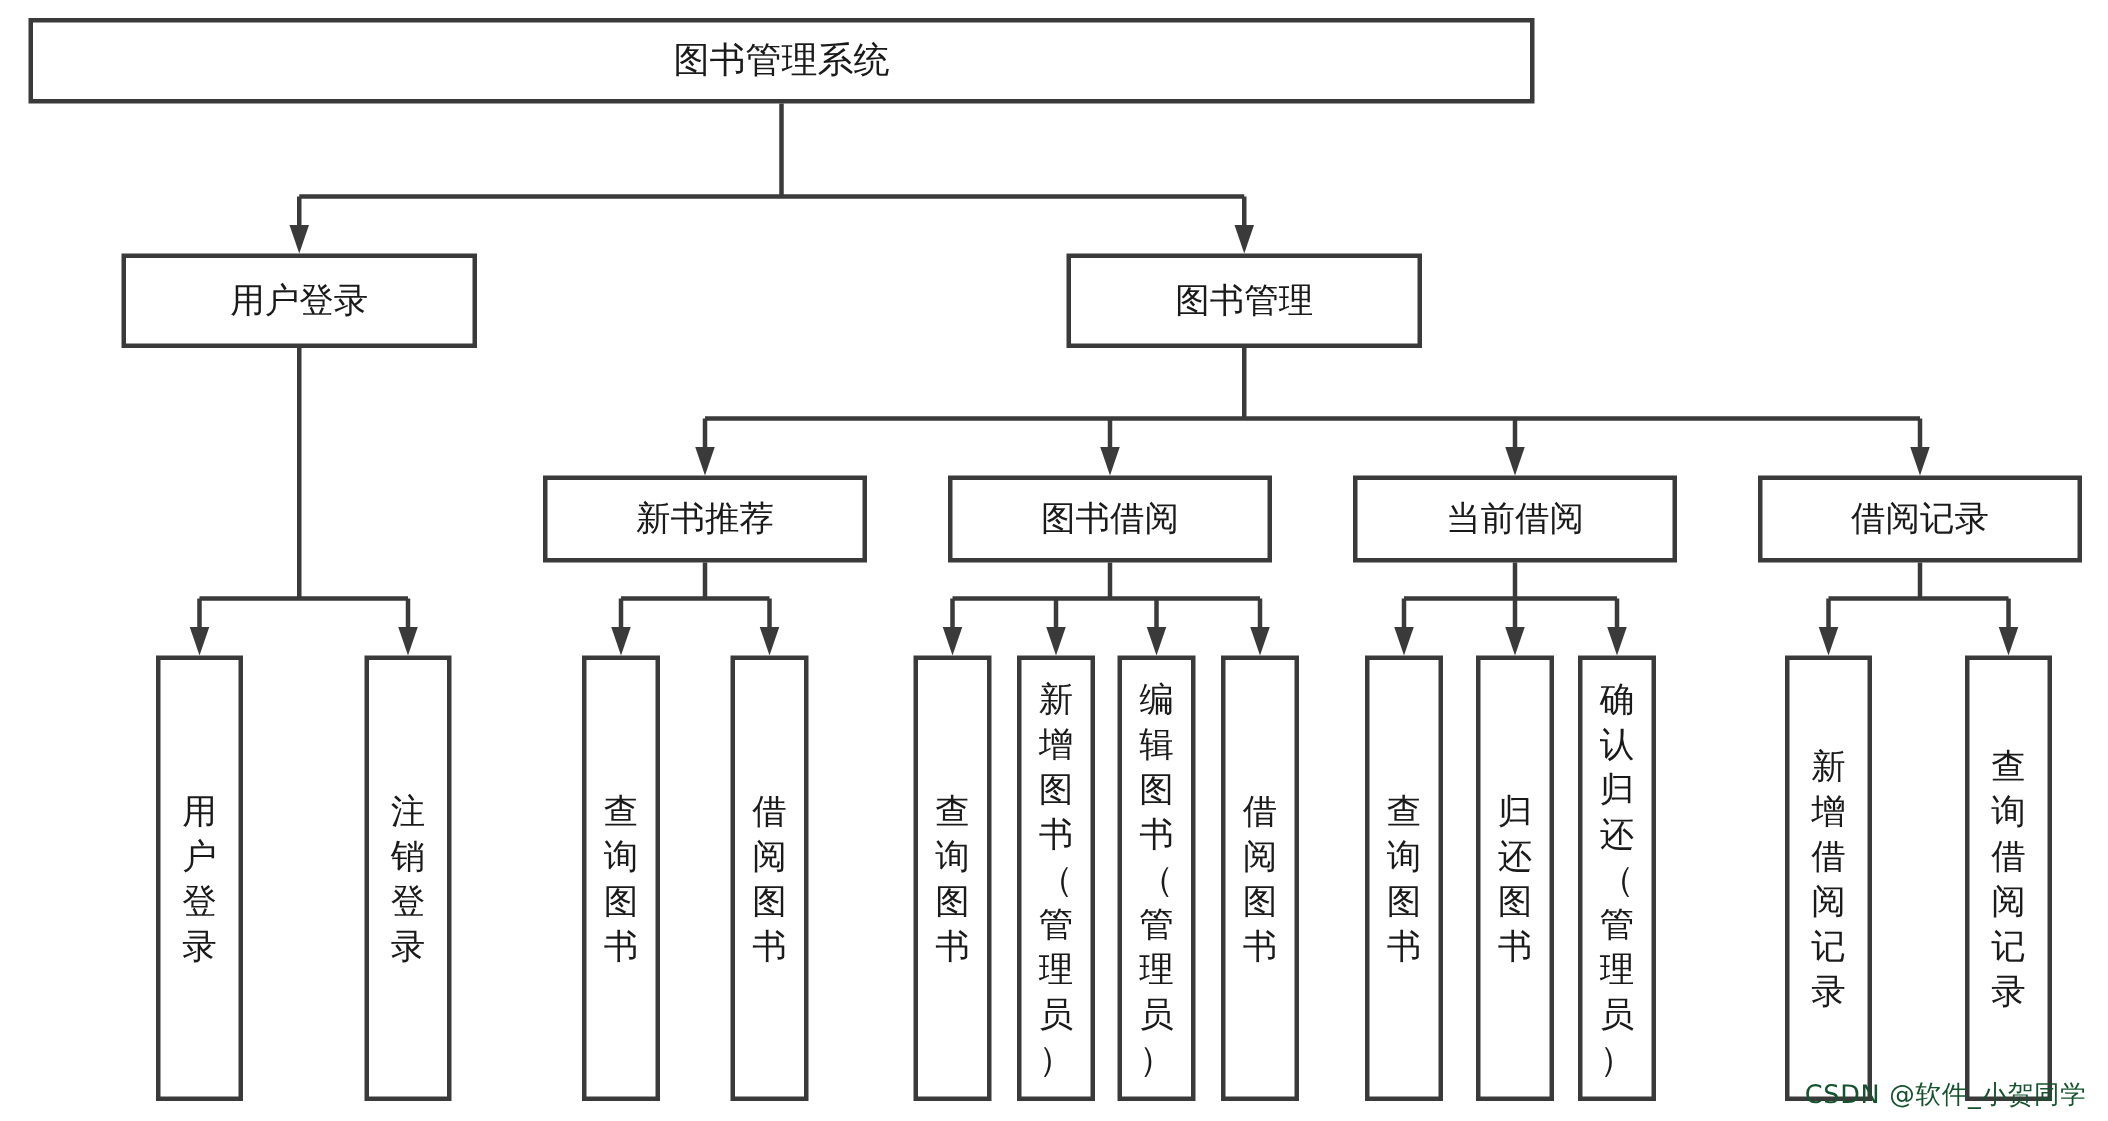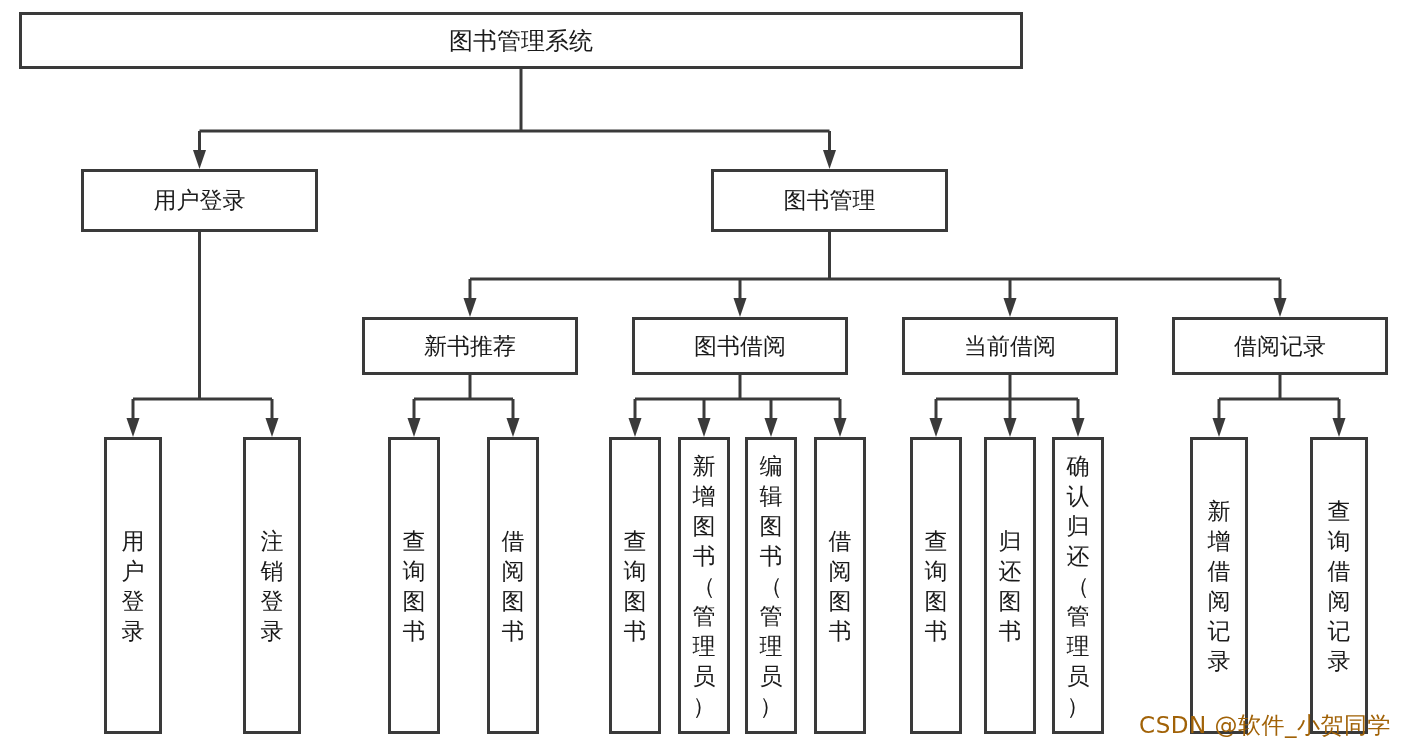--- a/index.html
+++ b/index.html
@@ -55,22 +55,22 @@
     font-family: "DejaVu Sans", "Liberation Sans", sans-serif;
     font-size: 23px;
     fill: #1a1a1a;
     text-anchor: middle;
   }
   .watermark {
     position: absolute;
     right: 14px;
     bottom: 6px;
     font-family: "DejaVu Sans", "Liberation Sans", sans-serif;
-    font-size: 23px;
-    color: #a16207;
+    font-size: 17px;
+    color: #14532d;
     white-space: nowrap;
     letter-spacing: 0.5px;
   }
 </style>
 </head>
 <body>
 
 <div id="diagram-root">
   <svg class="flow" viewBox="0 0 1405 747" xmlns="http://www.w3.org/2000/svg">
     <g id="connector-layer">

